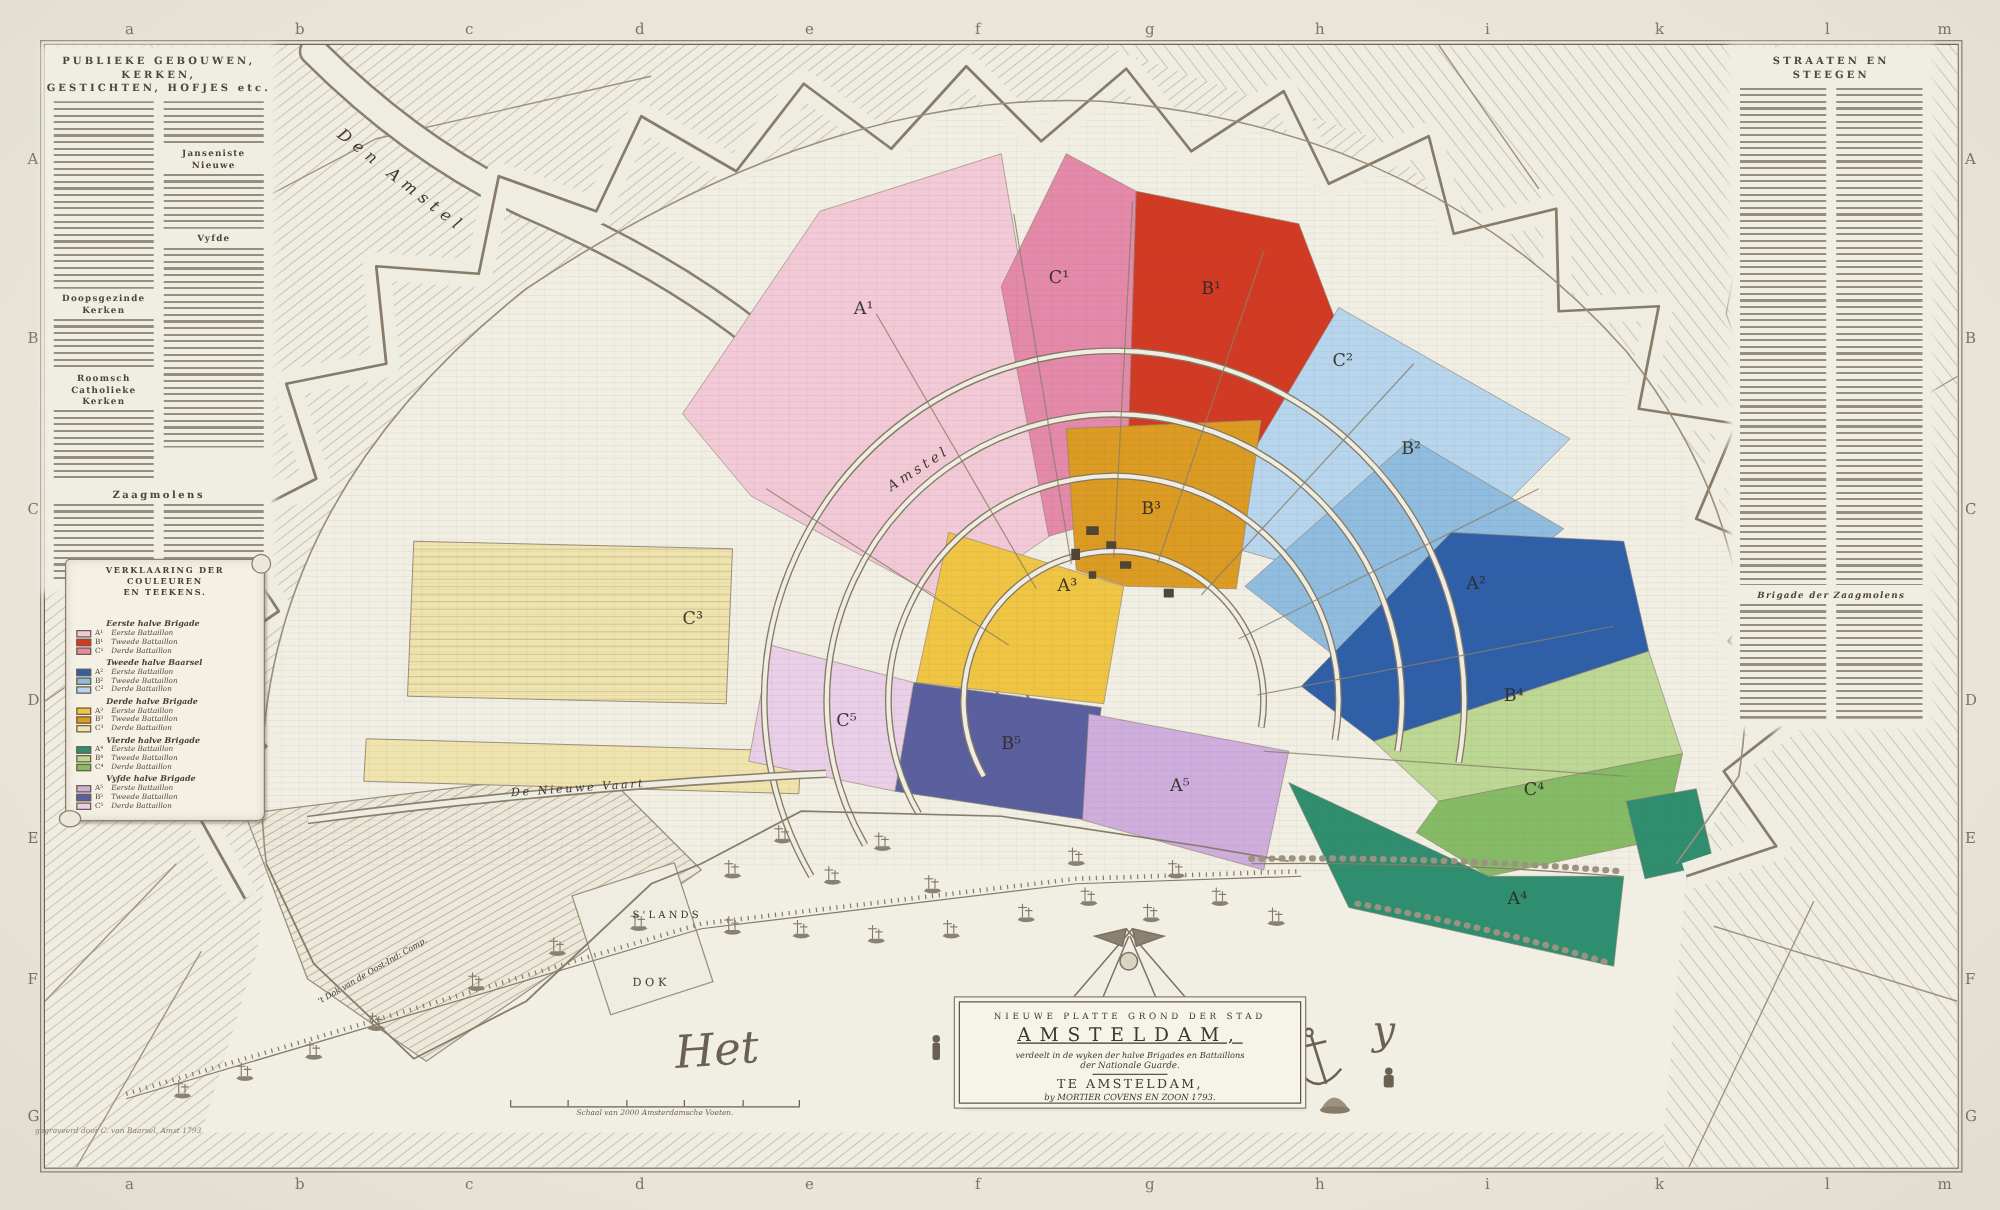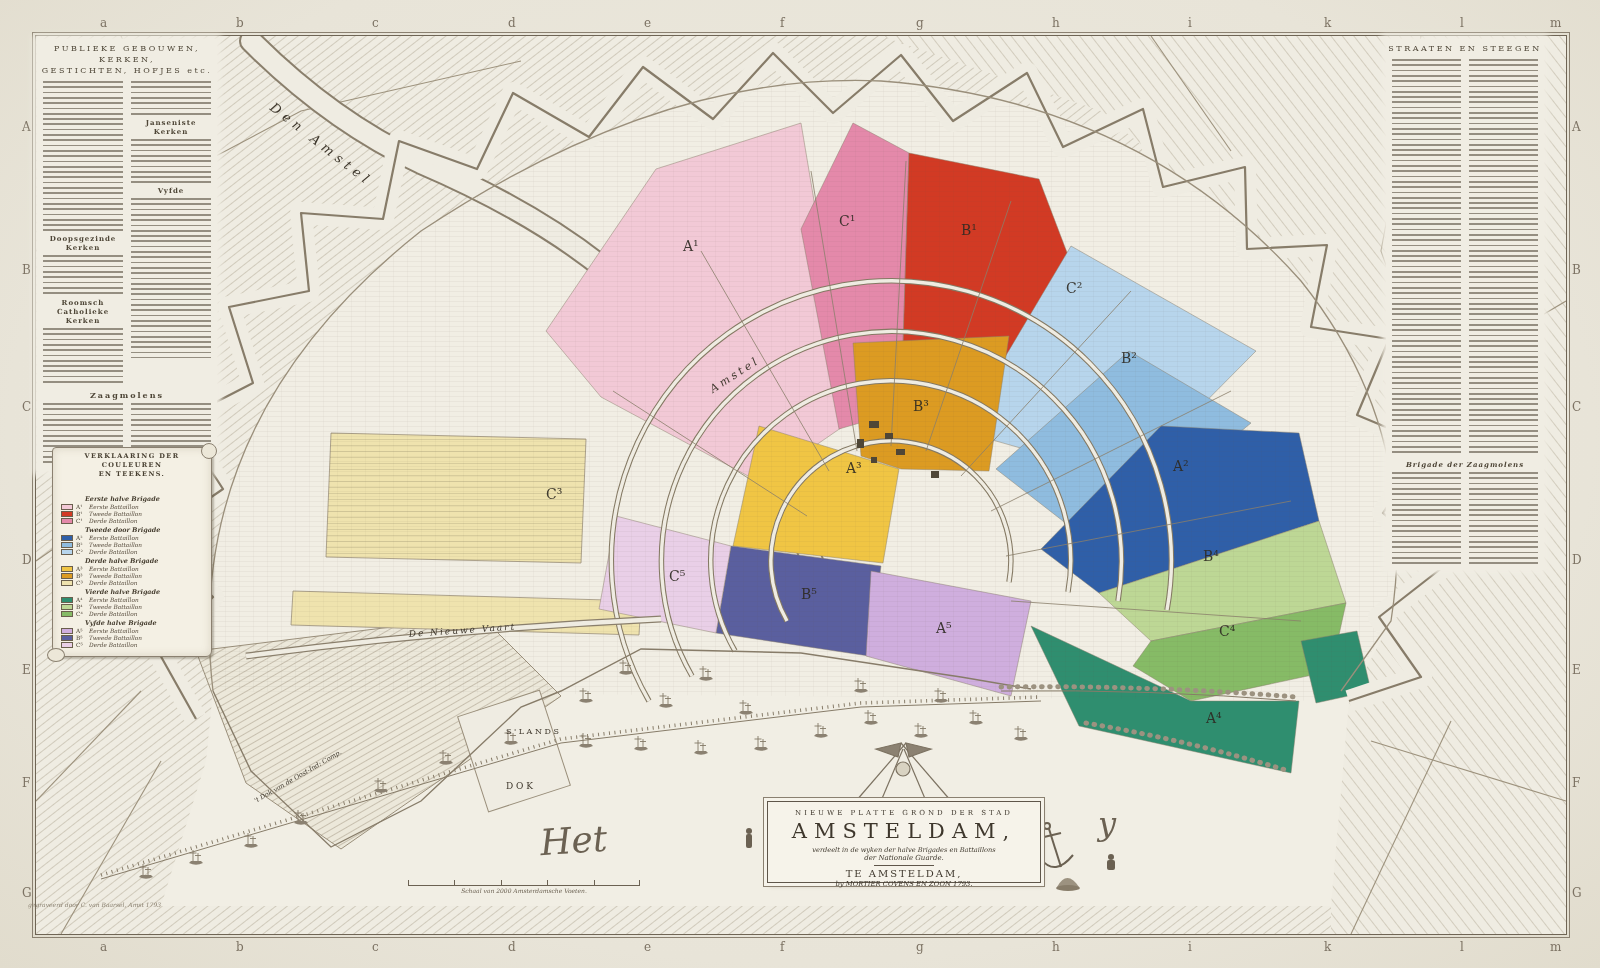--- a/index.html
+++ b/index.html
@@ -9,21 +9,21 @@
   
   #frame{position:absolute;left:35px;top:35px;width:1530px;height:898px;
     border:1.5px solid #6f6555;outline:1px solid #8a8070;outline-offset:2px;
     background:#efece2;}
   #mapsvg{position:absolute;left:0;top:0;}
   
   .gl{position:absolute;font-size:12px;color:#7c7263;font-family:"DejaVu Serif",serif;}
   
   .panel{position:absolute;background:#f0ede3;box-shadow:0 0 6px 4px #f0ede3;}
   .panel-title{font-size:8px;letter-spacing:2.5px;text-align:center;color:#4e4637;
-    font-weight:normal;line-height:11px;margin:4px 0 5px;}
+    font-weight:bold;line-height:11px;margin:4px 0 5px;}
   .cols{display:flex;gap:8px;padding:0 6px;}
   .col{flex:1;}
   .mt{background-image:repeating-linear-gradient(to bottom,rgba(74,64,49,.55) 0px,
       rgba(74,64,49,.55) 1.7px,transparent 1.7px,transparent 5.3px);
       filter:blur(.25px);}
   .subhead{font-size:7px;font-weight:bold;color:#4e4637;text-align:center;
     letter-spacing:1px;margin:3px 0;}
   .subhead.it{font-style:italic;}
   
   #legend{position:absolute;left:52px;top:447px;width:150px;background:#f4f0e4;
@@ -41,21 +41,21 @@
   .bat-row{display:flex;align-items:center;height:7px;margin-left:4px;}
   .sw{width:10px;height:4px;border:0.5px solid #6a5f4d;margin-right:3px;}
   .bat-code{width:13px;font-size:5.8px;color:#473f31;}
   .bat-label{font-size:5.8px;font-style:italic;color:#54493a;}
   
   #cartouche{position:absolute;left:767px;top:801px;width:272px;height:80px;
     background:#f6f3ea;border:1.5px solid #5f564a;
     box-shadow:0 0 0 3px #f6f3ea, 0 0 0 4px #8a8070, 2px 3px 4px rgba(90,80,60,.3);
     text-align:center;color:#3e372c;}
   .ct1{font-size:7px;letter-spacing:3px;margin-top:7px;}
-  .ct2{font-size:21px;letter-spacing:7px;margin-top:2px;}
+  .ct2{font-size:15px;letter-spacing:7px;margin-top:2px;text-decoration:underline;}
   .ct3{font-size:6.6px;font-style:italic;margin-top:3px;}
   .ct4{font-size:7px;font-style:italic;text-align:center;}
   .ctrule{width:60px;border-top:1px solid #5f564a;margin:3px auto 2px;}
   .ct5{font-size:10px;letter-spacing:2px;}
   .ct6{font-size:6.8px;font-style:italic;margin-top:1px;}
   
   .maplabel{position:absolute;color:#6b6152;white-space:nowrap;}
   #lbl-het{left:540px;top:820px;font-size:36px;font-style:italic;
     font-family:"DejaVu Serif",serif;transform:rotate(-4deg);}
   #lbl-y{left:1098px;top:805px;font-size:32px;font-style:italic;}
@@ -352,21 +352,21 @@
     <div class="cols">
       <div class="col">
         <div class="mt" style="height:150px"></div>
         <div class="subhead">Doopsgezinde Kerken</div>
         <div class="mt" style="height:40px"></div>
         <div class="subhead">Roomsch Catholieke Kerken</div>
         <div class="mt" style="height:58px"></div>
       </div>
       <div class="col">
         <div class="mt" style="height:34px"></div>
-        <div class="subhead">Janseniste Kerken</div>
+        <div class="subhead">Janseniste Nieuwe</div>
         <div class="mt" style="height:44px"></div>
         <div class="subhead">Vyfde</div>
         <div class="mt" style="height:160px"></div>
       </div>
     </div>
     <div class="subhead" style="font-size:8px;letter-spacing:2px;margin-top:4px">Zaagmolens</div>
     <div class="cols" style="margin-bottom:6px">
       <div class="col mt" style="height:62px"></div>
       <div class="col mt" style="height:62px"></div>
     </div>
@@ -403,21 +403,21 @@
           <span class="bat-code">B¹</span>
           <span class="bat-label">Tweede Battaillon</span>
         </div>
       <div class="bat-row">
           <span class="sw" style="background: rgb(228, 137, 170);"></span>
           <span class="bat-code">C¹</span>
           <span class="bat-label">Derde Battaillon</span>
         </div>
     </div>
     <div>
-      <div class="brigade-name">Tweede door Brigade</div>
+      <div class="brigade-name">Tweede halve Baarsel</div>
       <div class="bat-row">
           <span class="sw" style="background: rgb(47, 95, 168);"></span>
           <span class="bat-code">A²</span>
           <span class="bat-label">Eerste Battaillon</span>
         </div>
       <div class="bat-row">
           <span class="sw" style="background: rgb(143, 188, 223);"></span>
           <span class="bat-code">B²</span>
           <span class="bat-label">Tweede Battaillon</span>
         </div>

